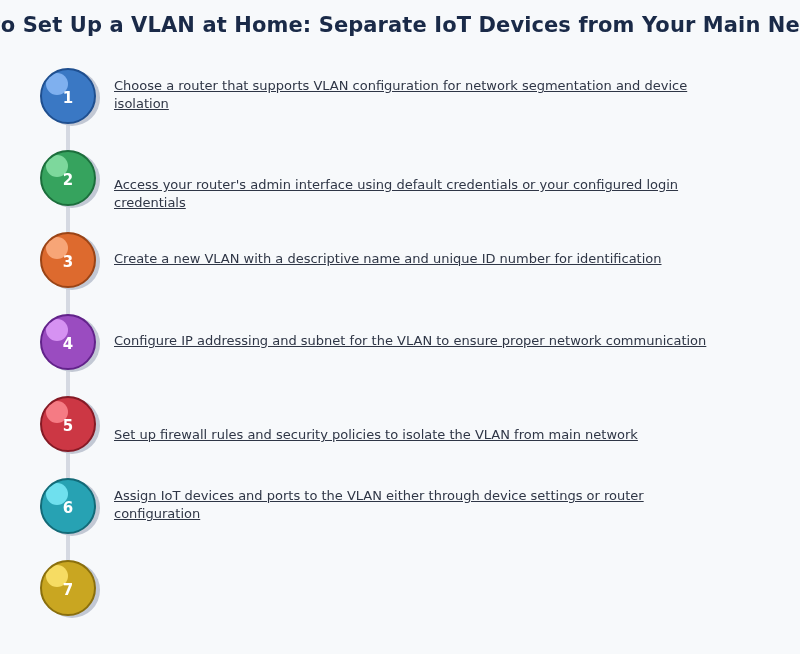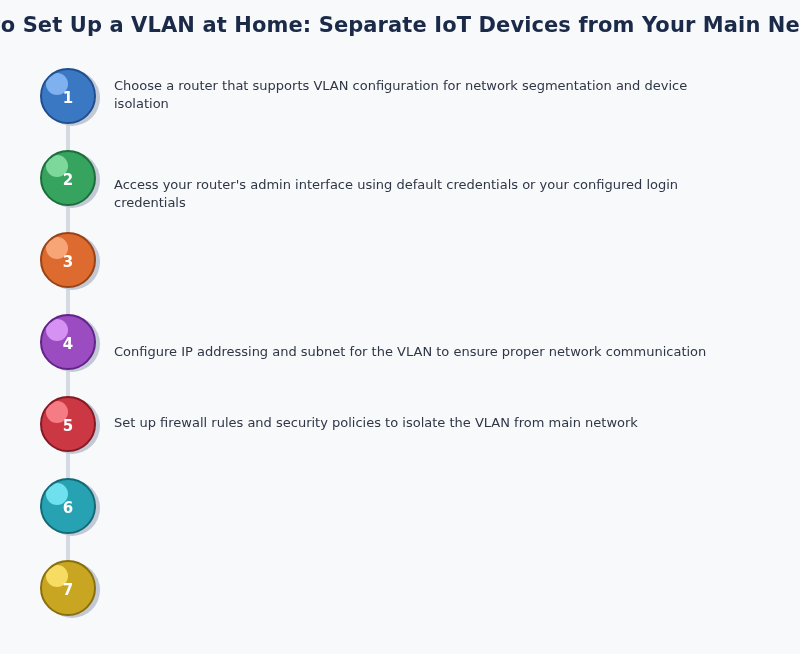--- a/index.html
+++ b/index.html
@@ -34,21 +34,21 @@
       position: absolute; left: 4px; top: 3px; width: 22px; height: 22px; border-radius: 50%;
     }
     .circle .num {
       position: absolute; left: 0; top: 0; width: 100%; height: 100%;
       display: flex; align-items: center; justify-content: center;
       padding-top: 4px; box-sizing: border-box;
       color: #fff; font-weight: bold; font-size: 15px;
     }
     .text {
       position: absolute; left: 114px; width: 600px;
-      font-size: 13px; line-height: 18px; color: #2f3646;
+      font-size: 13px; line-height: 18px; color: #2f3646; text-decoration: underline;
     }
   </style>
 </head>
 <body>
 
 <div class="title">How to Set Up a VLAN at Home: Separate IoT Devices from Your Main Network</div>
 <div class="connector"></div>
 
 <div id="steps">
   <div class="step" style="top:66px">
@@ -66,43 +66,45 @@
         <div class="num">2</div>
       </div>
     <div class="text" style="top:28px">Access your router's admin interface using default credentials or your configured login credentials</div>
   </div>
   <div class="step" style="top:230px">
     <div class="shadow" style="top:4px"></div>
     <div class="circle" style="top: 2px; background: rgb(221, 106, 46); border-color: rgb(154, 68, 22);">
         <div class="hl" style="background: rgb(247, 165, 119);"></div>
         <div class="num">3</div>
       </div>
+    <div class="text" style="top:20px">Create a new VLAN with a descriptive name and unique ID number for identification</div>
   </div>
   <div class="step" style="top:312px">
     <div class="shadow" style="top:4px"></div>
     <div class="circle" style="top: 2px; background: rgb(154, 76, 192); border-color: rgb(98, 35, 138);">
         <div class="hl" style="background: rgb(214, 146, 242);"></div>
         <div class="num">4</div>
       </div>
-    <div class="text" style="top:31px">Configure IP addressing and subnet for the VLAN to ensure proper network communication</div>
+    <div class="text" style="top:20px">Configure IP addressing and subnet for the VLAN to ensure proper network communication</div>
   </div>
   <div class="step" style="top:394px">
     <div class="shadow" style="top:4px"></div>
     <div class="circle" style="top: 2px; background: rgb(204, 55, 68); border-color: rgb(133, 26, 37);">
         <div class="hl" style="background: rgb(245, 123, 132);"></div>
         <div class="num">5</div>
       </div>
-    <div class="text" style="top:20px">Set up firewall rules and security policies to isolate the VLAN from main network</div>
+    <div class="text" style="top:32px">Set up firewall rules and security policies to isolate the VLAN from main network</div>
   </div>
   <div class="step" style="top:476px">
     <div class="shadow" style="top:4px"></div>
     <div class="circle" style="top: 2px; background: rgb(39, 162, 179); border-color: rgb(19, 106, 119);">
         <div class="hl" style="background: rgb(111, 224, 238);"></div>
         <div class="num">6</div>
       </div>
+    <div class="text" style="top:11px">Assign IoT devices and ports to the VLAN either through device settings or router configuration</div>
   </div>
   <div class="step" style="top:558px">
     <div class="shadow" style="top:4px"></div>
     <div class="circle" style="top: 2px; background: rgb(201, 166, 33); border-color: rgb(138, 111, 13);">
         <div class="hl" style="background: rgb(246, 220, 99);"></div>
         <div class="num">7</div>
       </div>
   </div>
 </div>
 

